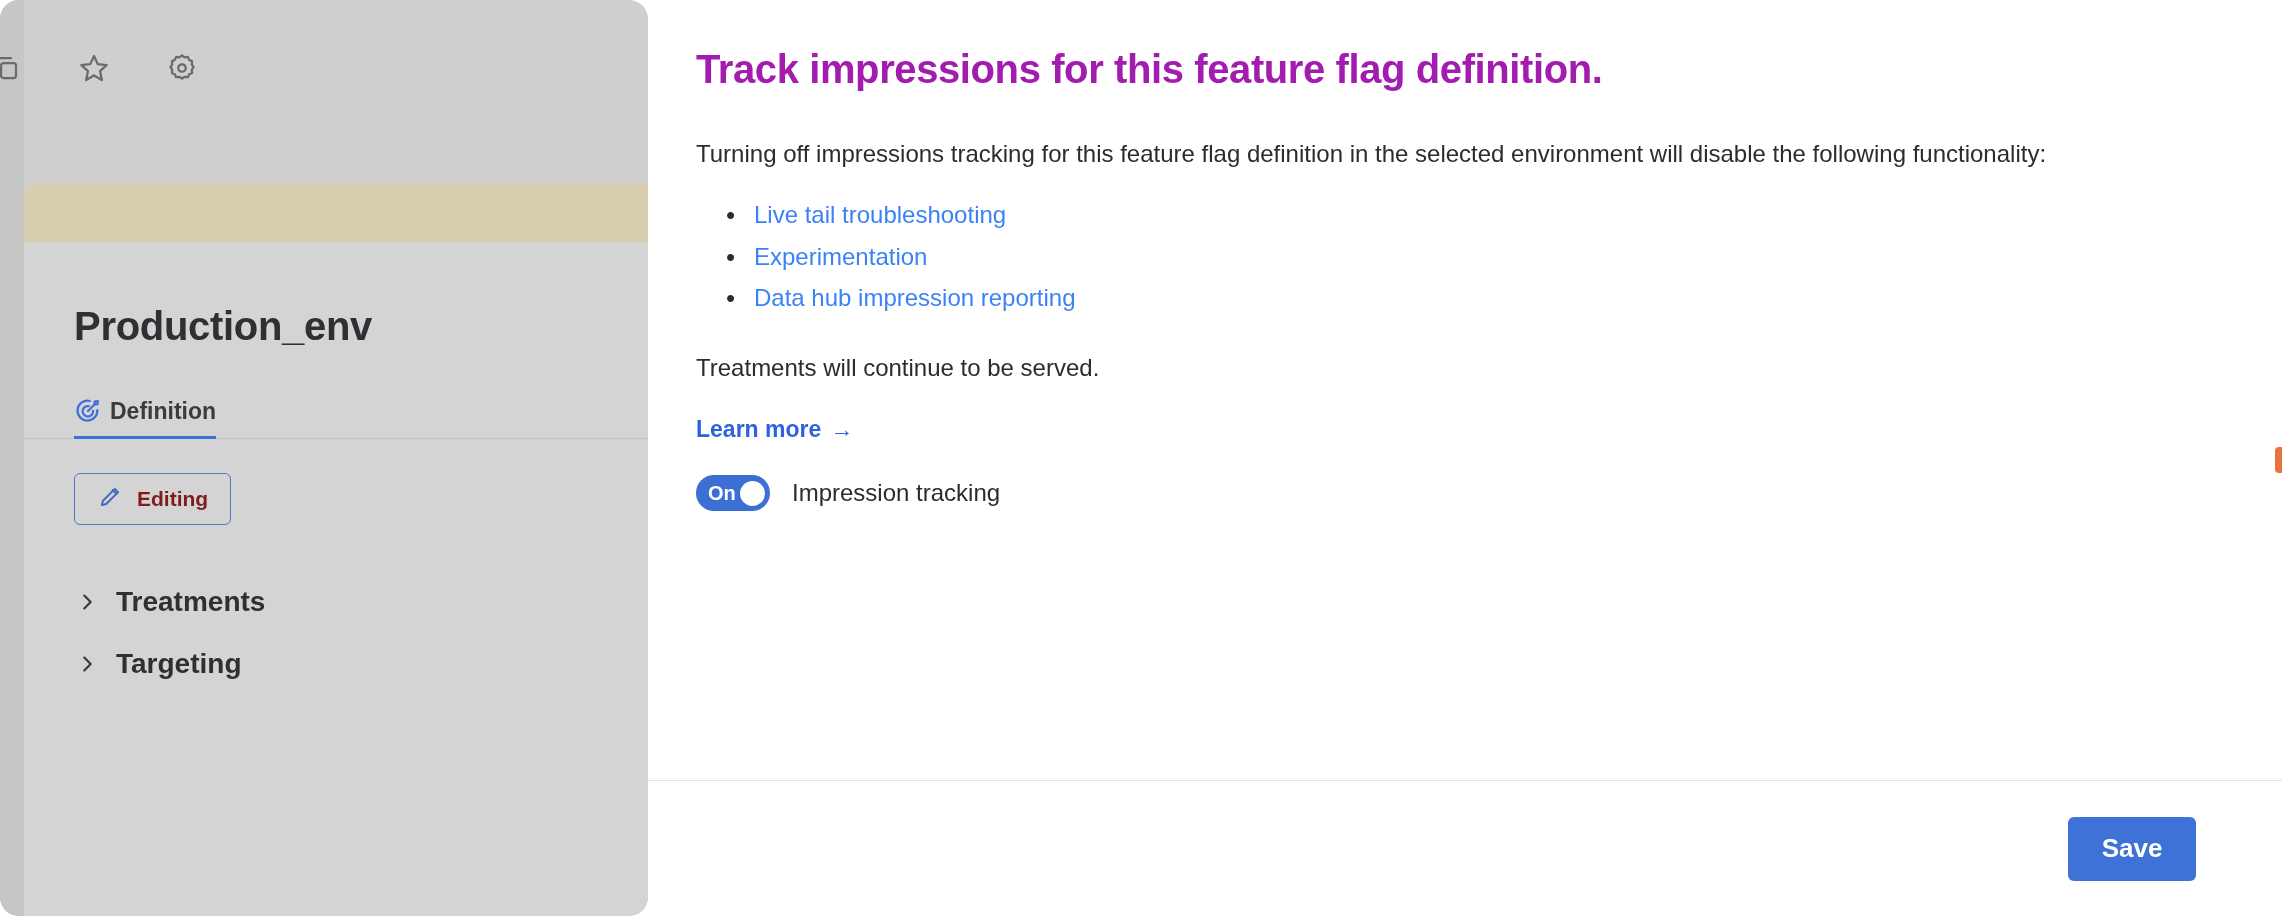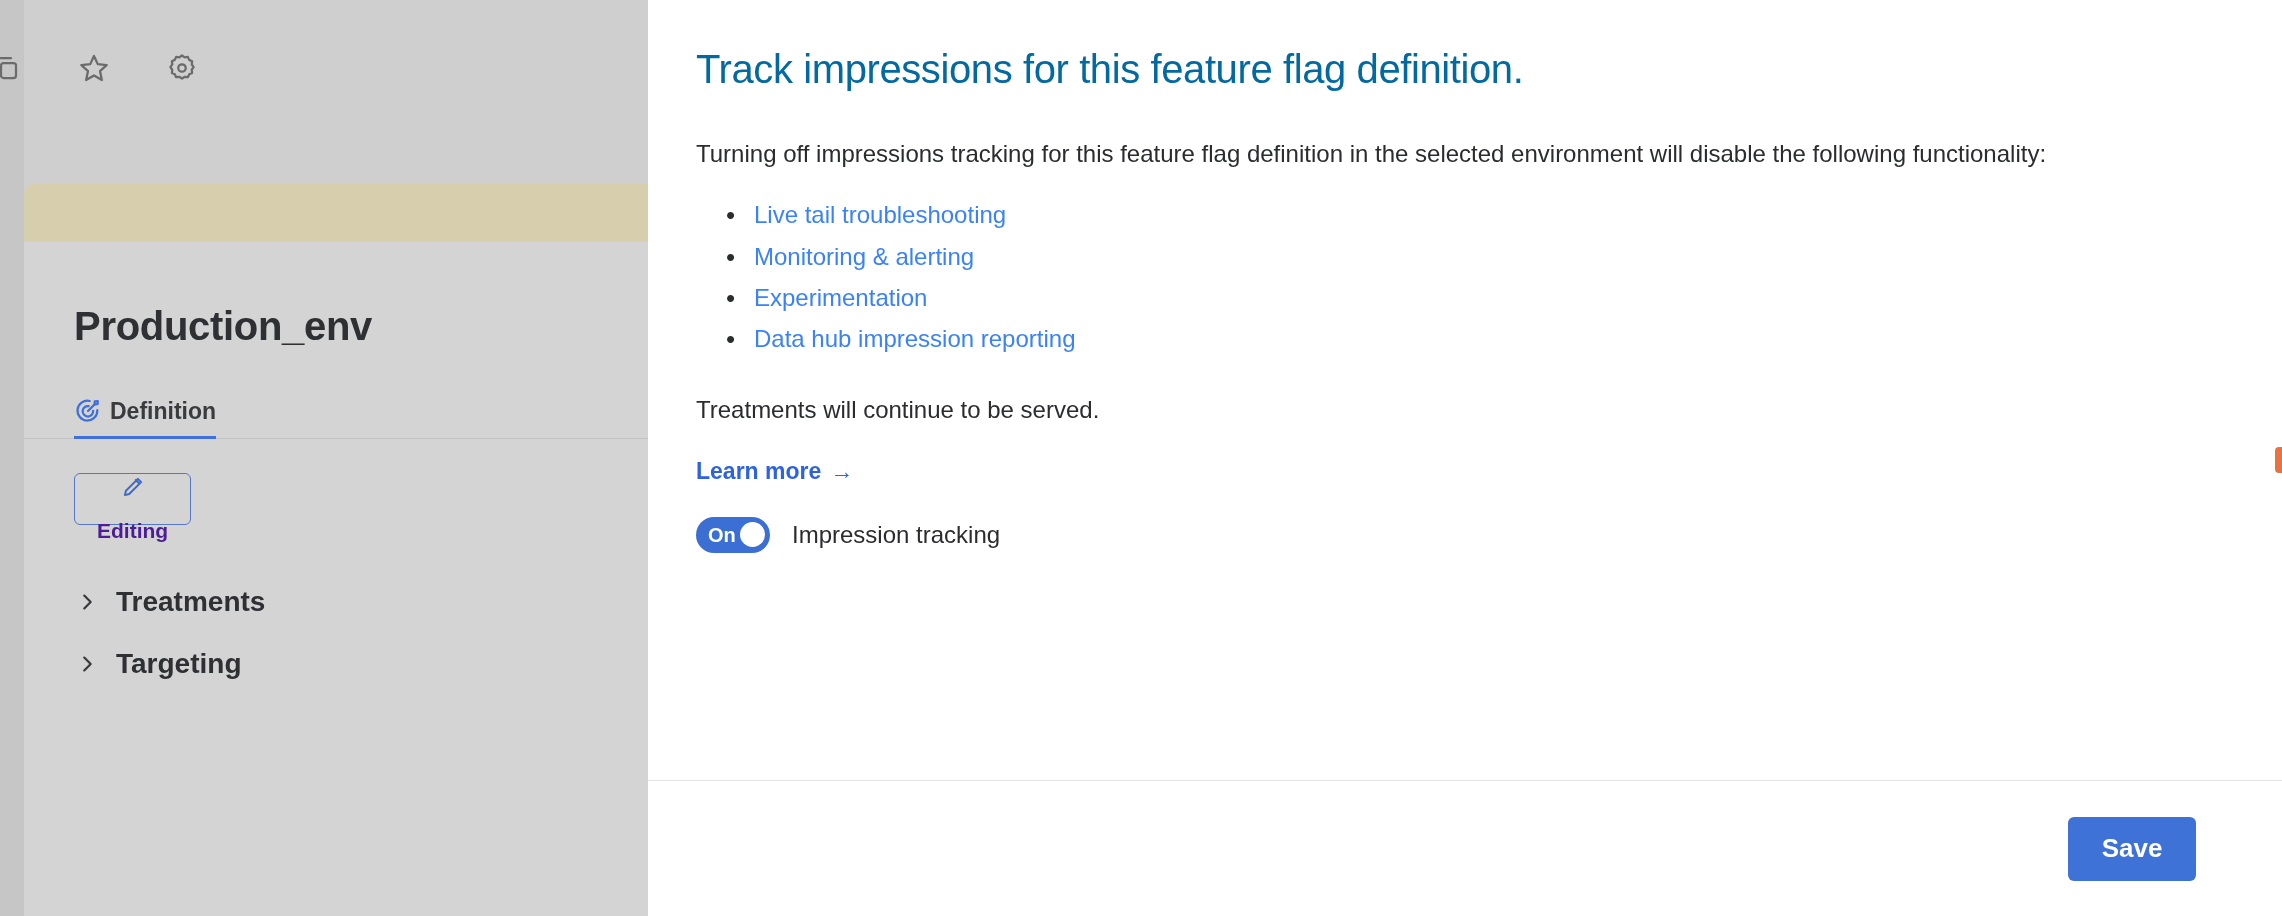--- a/index.html
+++ b/index.html
@@ -20,20 +20,21 @@
   }
 
   
   .backdrop {
     position: absolute;
     left: 0; top: 0;
     width: 648px;
     height: 916px;
     background: #cfcfcf;
     overflow: hidden;
+    border-radius: 19px;
   }
 
   .backdrop-gutter {
     position: absolute;
     left: 0; top: 0;
     width: 24px;
     height: 916px;
     background: #c6c6c6;
   }
 
@@ -123,26 +124,25 @@
   .editing-btn {
     margin: 34px 0 0 50px;
     display: inline-flex;
     align-items: center;
     gap: 14px;
     height: 52px;
     padding: 0 22px;
     border: 1px solid #5576c9;
     border-radius: 6px;
     background: transparent;
-    color: #4c1d95;
+    color: #7f1d1d;
     font-size: 21px;
     font-weight: 700;
     font-family: "Liberation Sans", sans-serif;
     cursor: pointer;
-    flex-direction: column;
   }
 
   .accordion { margin-top: 46px; }
   .acc-row {
     display: flex;
     align-items: center;
     gap: 18px;
     margin-left: 52px;
     height: 62px;
     cursor: pointer;
@@ -163,22 +163,22 @@
     height: 916px;
     background: #ffffff;
   }
 
   .modal-body {
     padding: 44px 60px 0 48px;
   }
 
   .modal-title {
     font-size: 40px;
-    font-weight: 400;
-    color: #0369a1;
+    font-weight: 700;
+    color: #a21caf;
     letter-spacing: -0.4px;
     line-height: 1.25;
   }
 
   .modal-para {
     margin-top: 42px;
     font-size: 24px;
     color: #2b2c2f;
     line-height: 1.52;
     max-width: 1460px;
@@ -386,21 +386,20 @@
 
   <div class="modal">
     <div class="modal-body">
 
       <h1 class="modal-title">Track impressions for this feature flag definition.</h1>
 
       <p class="modal-para">Turning off impressions tracking for this feature flag definition in the selected environment will disable the following functionality:</p>
 
       <ul class="modal-list">
         <li>Live tail troubleshooting</li>
-        <li>Monitoring &amp; alerting</li>
         <li>Experimentation</li>
         <li>Data hub impression reporting</li>
       </ul>
 
       <p class="modal-note">Treatments will continue to be served.</p>
 
       <a class="learn-more">
         <span>Learn more</span>
         <span class="learn-arrow">→</span>
       </a>

